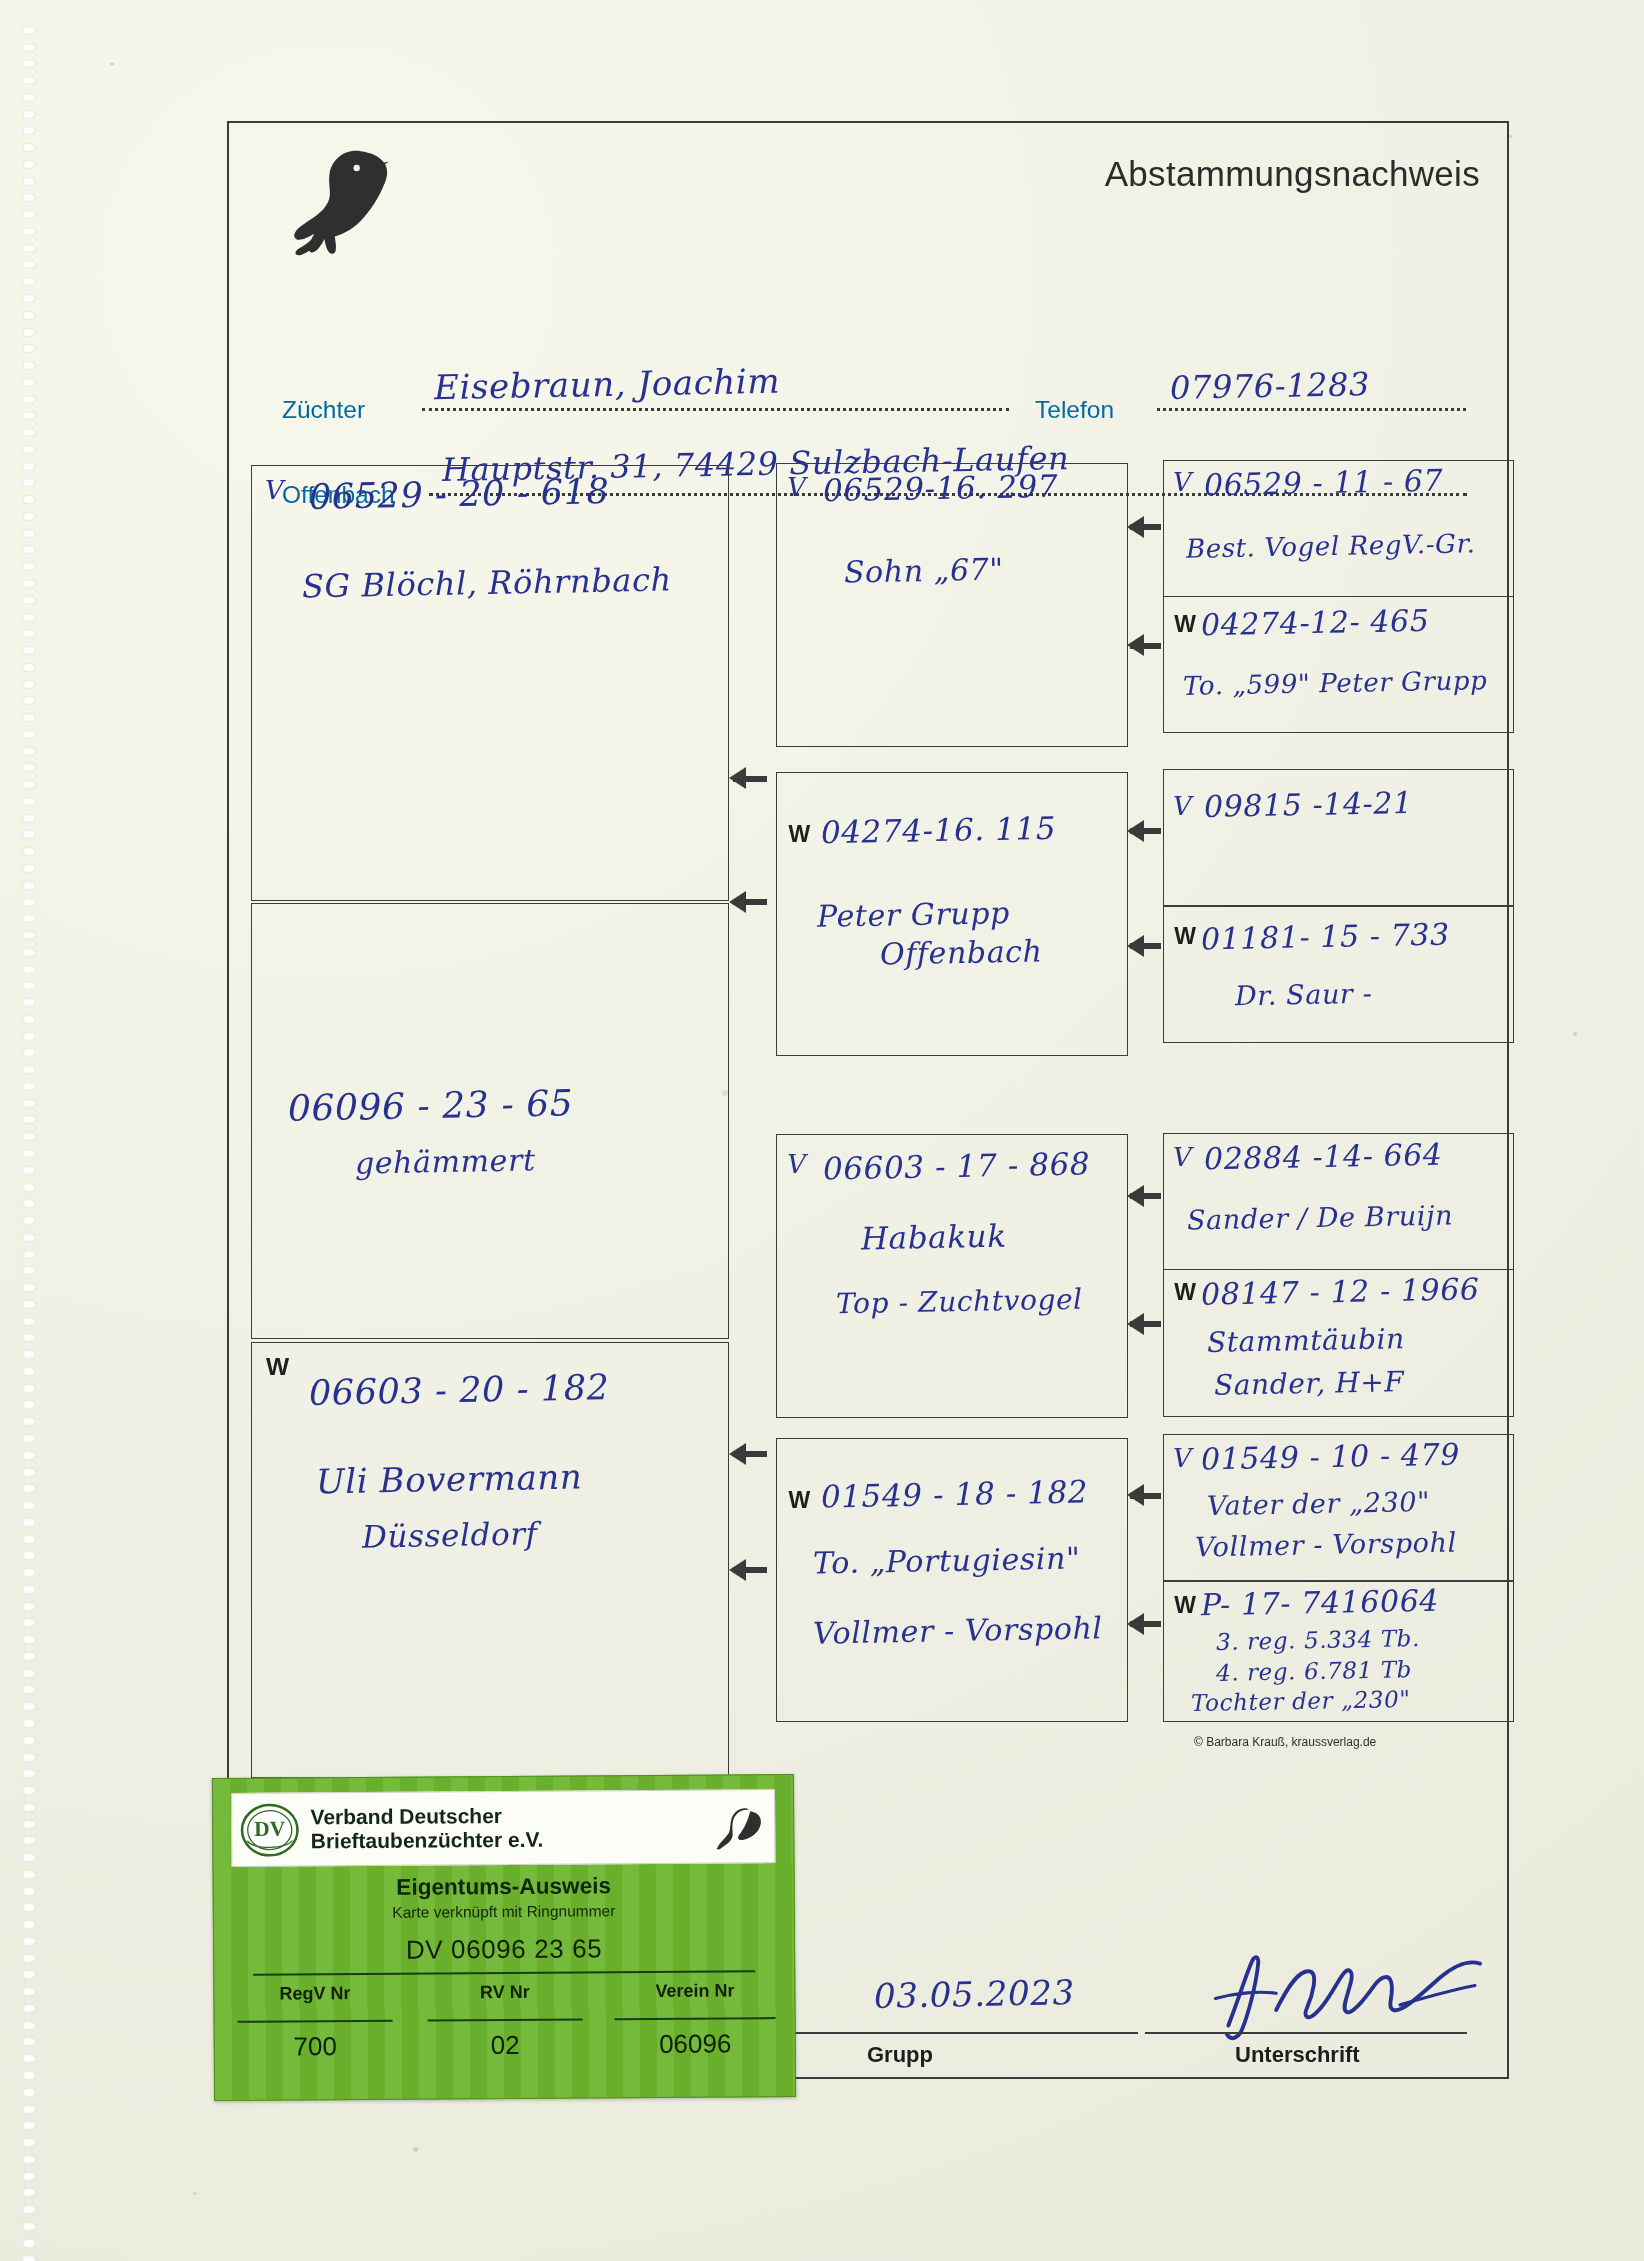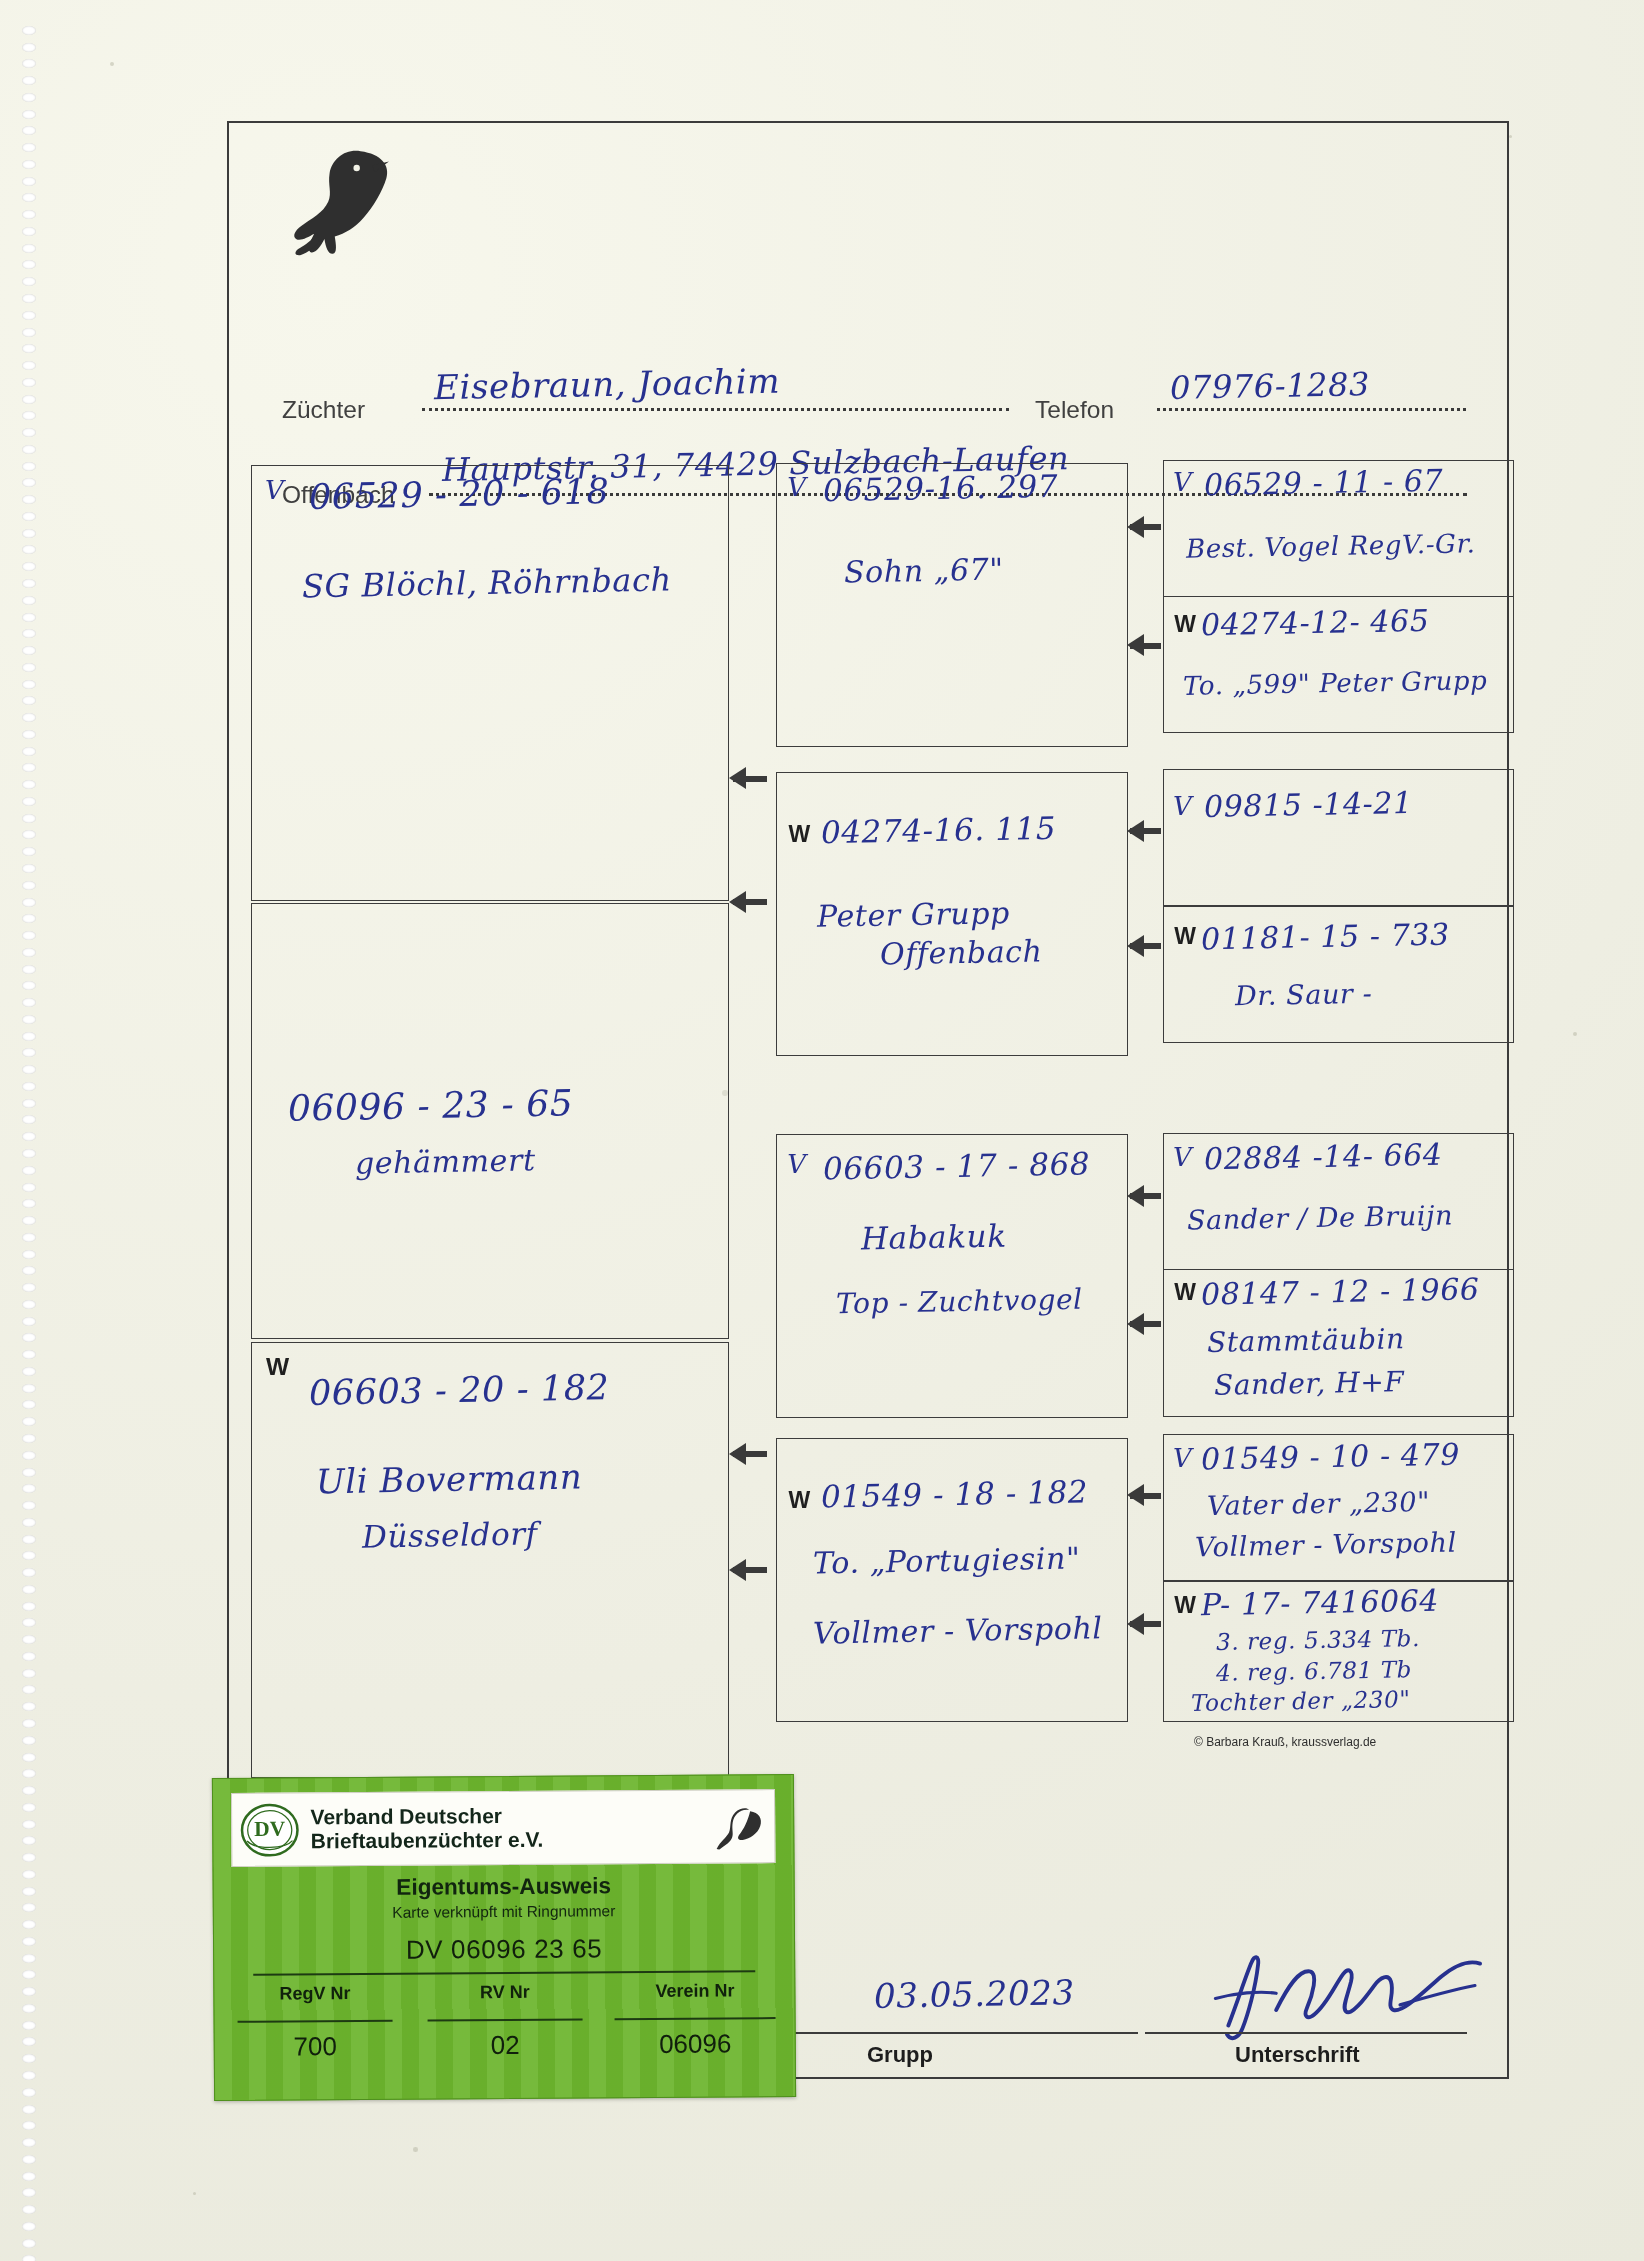--- a/index.html
+++ b/index.html
@@ -73,21 +73,21 @@
     position: absolute;
     left: 49px;
     top: 19.3px;
     width: 129px;
     height: 123px;
   }
 
   .label-print {
     position: absolute;
     font-size: 24.5px;
-    color: #404040;
+    color: #0369a1;
   }
   .dotline {
     position: absolute;
     border-bottom: 3.2px dotted #3a3a3a;
     height: 0;
   }
   .hand {
     position: absolute;
     font-family: "DejaVu Serif", serif;
     font-style: italic;
@@ -397,20 +397,21 @@
 
 <div id="frame">
 
   <svg id="pigeon-logo" viewBox="0 0 200 190">
     <path d="M128 14 C104 10 84 26 80 48 C77 66 84 78 78 92 C70 110 52 118 36 130 C26 137 22 146 28 150 C34 154 46 148 56 142 C50 154 44 166 50 170 C57 174 66 162 72 150 C74 163 78 174 85 173 C92 172 90 158 88 146 C104 142 120 132 132 118 C148 100 162 76 168 56 C174 36 160 18 128 14 Z" fill="#2f2f2f"></path>
     <path d="M60 142 C52 152 42 160 34 164 C28 167 24 173 30 175 C38 177 54 166 64 154 Z" fill="#2f2f2f"></path>
     <circle cx="122" cy="40" r="5" fill="#f2f2e6"></circle>
     <path d="M146 36 L172 30 L150 46 Z" fill="#2f2f2f"></path>
   </svg>
 
+  <div id="header-title">Abstammungsnachweis</div>
 
   <div class="label-print" style="left:53px; top:273px;">Züchter</div>
   <div class="dotline" style="left:193px; top:285px; width:587px;"></div>
   <div class="hand" style="left:205px; top:241px; font-size:34px;">Eisebraun, Joachim</div>
 
   <div class="label-print" style="left:806px; top:273px;">Telefon</div>
   <div class="dotline" style="left:928px; top:285px; width:309px;"></div>
   <div class="hand" style="left:941px; top:244px; font-size:32px;">07976-1283</div>
 
   <div class="label-print" style="left:53px; top:358px;">Offenbach</div>

